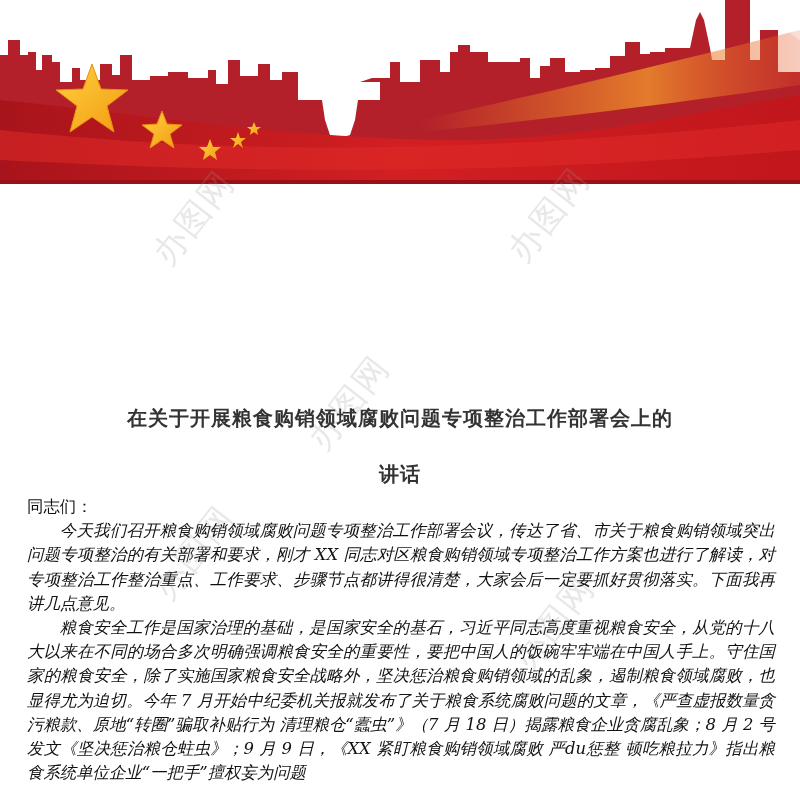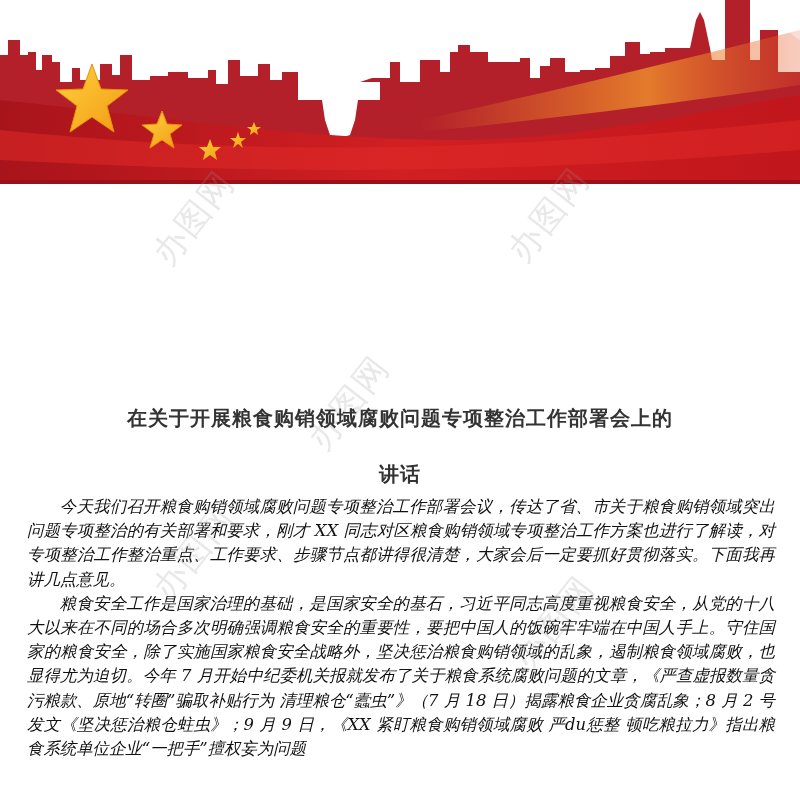--- a/index.html
+++ b/index.html
@@ -76,15 +76,16 @@
 <div class="watermark" style="left:295px; top:380px;">办图网</div>
 <div class="watermark" style="left:500px; top:600px;">办图网</div>
 <div class="watermark" style="left:140px; top:530px;">办图网</div>
 
 <div class="title">
   <div>在关于开展粮食购销领域腐败问题专项整治工作部署会上的</div>
   <div>讲话</div>
 </div>
 
 <div class="body">
+  <p class="salutation">同志们：</p>
   <p class="indent">今天我们召开粮食购销领域腐败问题专项整治工作部署会议，传达了省、市关于粮食购销领域突出问题专项整治的有关部署和要求，刚才 XX 同志对区粮食购销领域专项整治工作方案也进行了解读，对专项整治工作整治重点、工作要求、步骤节点都讲得很清楚，大家会后一定要抓好贯彻落实。下面我再讲几点意见。</p>
   <p class="indent">粮食安全工作是国家治理的基础，是国家安全的基石，习近平同志高度重视粮食安全，从党的十八大以来在不同的场合多次明确强调粮食安全的重要性，要把中国人的饭碗牢牢端在中国人手上。守住国家的粮食安全，除了实施国家粮食安全战略外，坚决惩治粮食购销领域的乱象，遏制粮食领域腐败，也显得尤为迫切。今年 7 月开始中纪委机关报就发布了关于粮食系统腐败问题的文章，《严查虚报数量贪污粮款、原地“转圈”骗取补贴行为 清理粮仓“蠹虫”》（7 月 18 日）揭露粮食企业贪腐乱象；8 月 2 号发文《坚决惩治粮仓蛀虫》；9 月 9 日，《XX 紧盯粮食购销领域腐败 严du惩整 顿吃粮拉力》指出粮食系统单位企业“一把手”擅权妄为问题</p>
 </div>
 
 </body></html>

